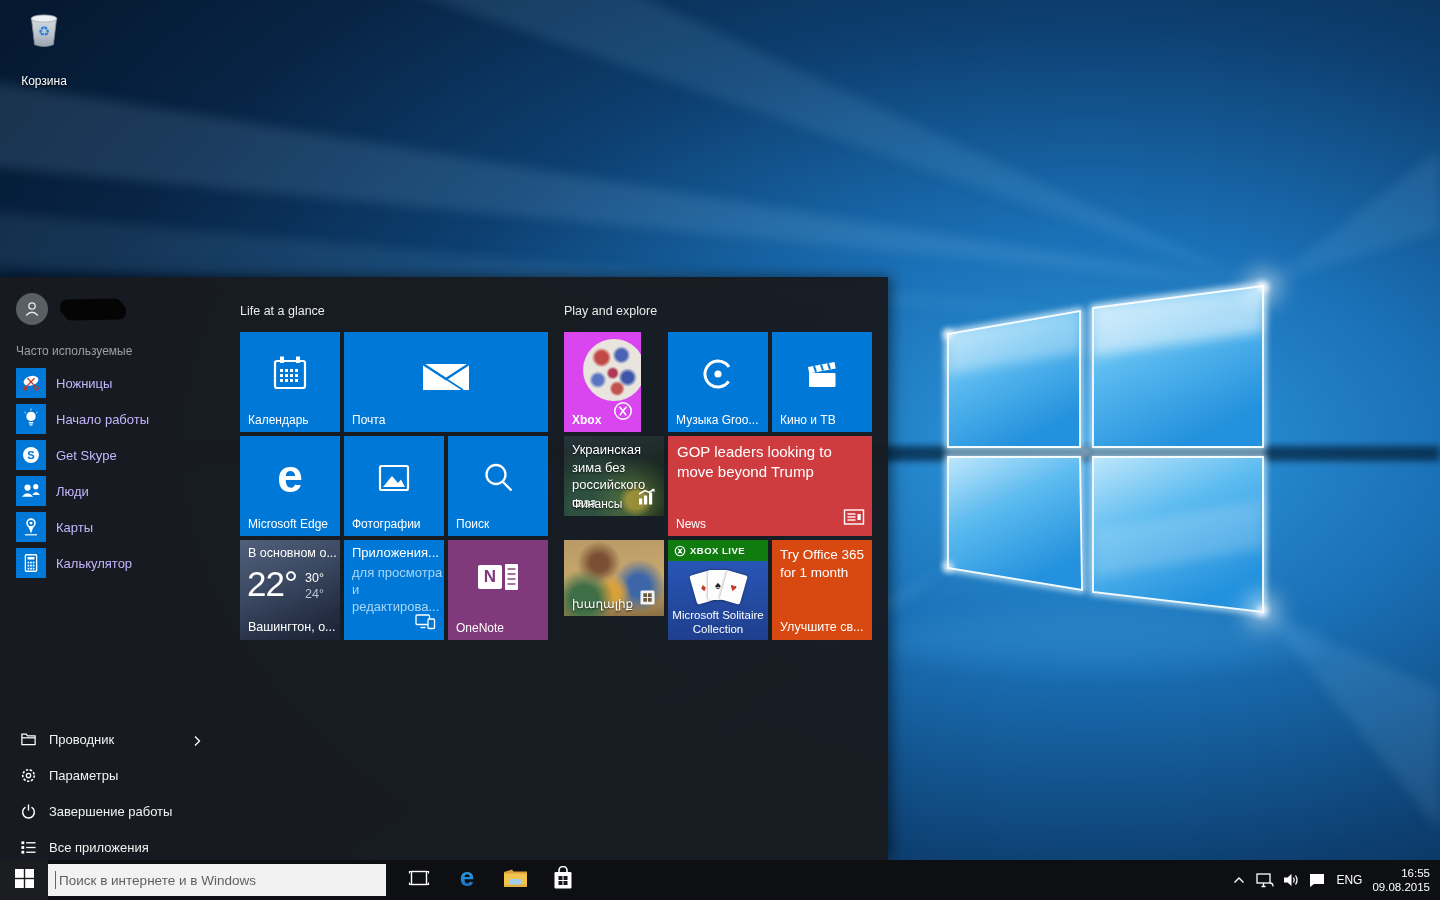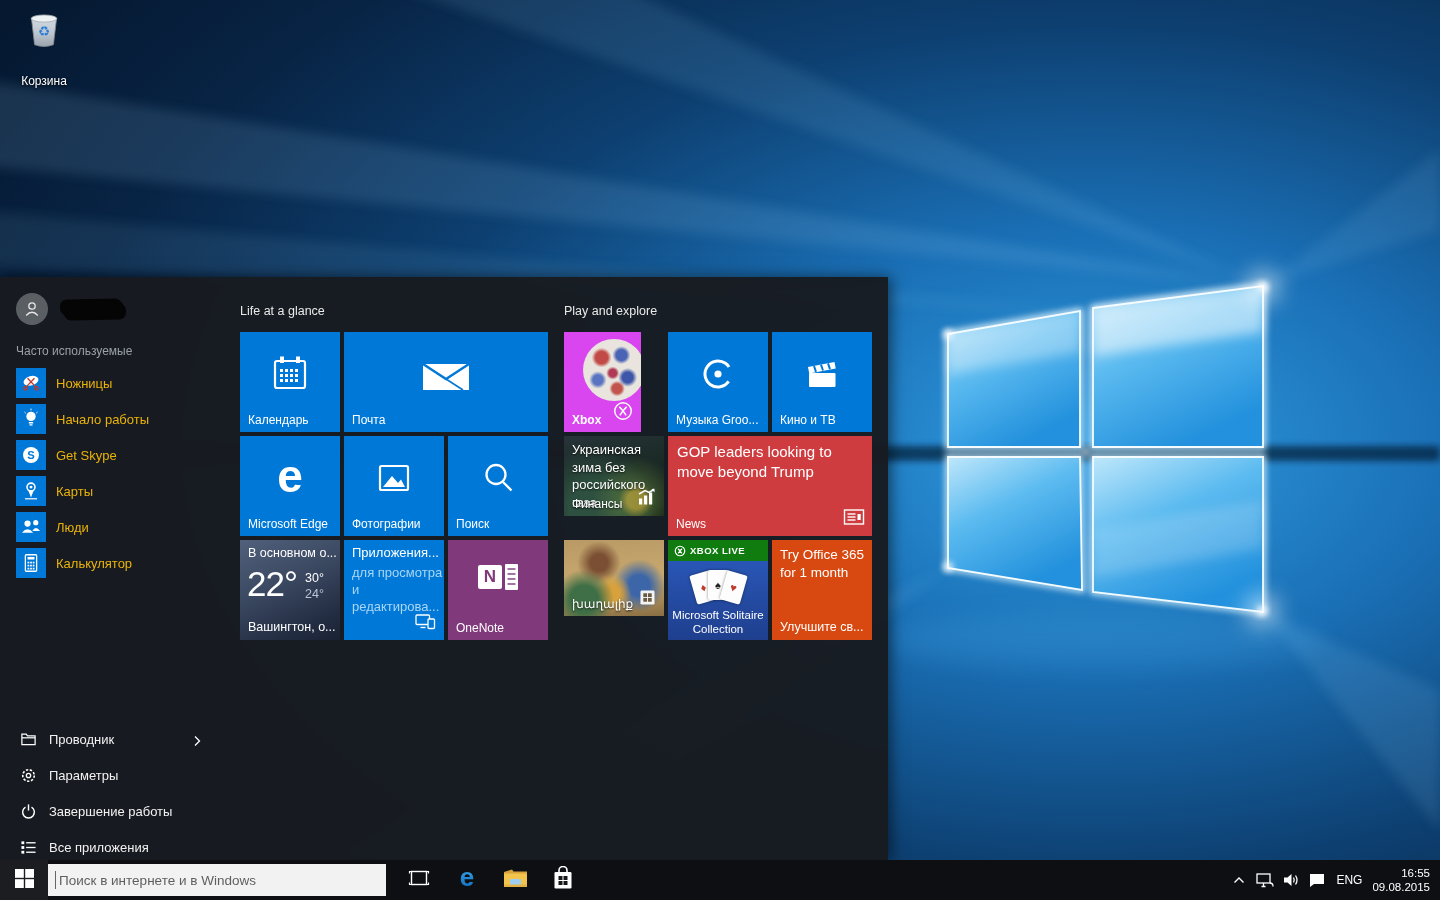--- a/index.html
+++ b/index.html
@@ -16,21 +16,21 @@
     background:rgba(24,27,32,.97);color:#fff;box-shadow:3px 0 14px rgba(0,0,0,.55);z-index:5;}
 
   
   .sm-user{position:absolute;left:16px;top:16px;display:flex;align-items:center;}
   .sm-avatar{width:32px;height:32px;border-radius:50%;background:#5a5f63;display:flex;align-items:center;justify-content:center;}
   .sm-redacted{margin-left:14px;width:62px;height:16px;background:#050505;border-radius:7px;transform:rotate(-1deg);box-shadow:2px 3px 0 #050505, -2px -2px 0 #050505;}
   .sm-section-h{position:absolute;left:16px;top:67px;font-size:12px;color:#9aa0a6;}
   .sm-list{position:absolute;left:0;top:88px;width:238px;}
   .sm-item{display:flex;align-items:center;height:36px;padding-left:16px;cursor:pointer;}
   .sm-item .app-tile{width:30px;height:30px;background:#0078D7;display:flex;align-items:center;justify-content:center;flex:0 0 auto;}
-  .sm-item .sm-label{margin-left:10px;font-size:13px;color:#eab308;white-space:nowrap;}
+  .sm-item .sm-label{margin-left:10px;font-size:13px;color:#c4b5fd;white-space:nowrap;}
 
   .sm-footer{position:absolute;left:0;top:444px;width:238px;}
   .sm-fitem{display:flex;align-items:center;height:36px;padding-left:20px;cursor:pointer;position:relative;}
   .sm-fitem .f-icon{width:17px;height:17px;flex:0 0 auto;display:flex;}
   .sm-fitem .sm-label{margin-left:12px;font-size:13px;color:#f2f2f2;}
   .sm-fitem .f-chevron{position:absolute;right:36px;top:12px;width:10px;height:12px;}
 
   
   .group-title{position:absolute;font-size:12.5px;color:#eaeaea;}
   .tile{position:absolute;overflow:hidden;cursor:pointer;color:#fff;}
@@ -239,39 +239,39 @@
         <span class="app-tile">
           <svg width="26" height="26" viewBox="0 0 30 30">
             <circle cx="15" cy="15" r="9.2" fill="#fff"></circle>
             <text x="15" y="19.6" font-size="13" font-weight="bold" fill="#0078D7" text-anchor="middle" font-family="Liberation Sans,sans-serif">S</text>
           </svg>
         </span>
         <span class="sm-label">Get Skype</span>
       </div>
       <div class="sm-item">
         <span class="app-tile">
+          <svg width="26" height="26" viewBox="0 0 30 30" fill="#fff">
+            <circle cx="11" cy="11" r="3.6"></circle>
+              <path d="M4.5 21.5 q6.5-8 13 0 z"></path>
+            <circle cx="20.5" cy="10" r="3"></circle>
+              <path d="M16.5 19.5 q4-6.5 9 0 z"></path>
+          </svg>
+        </span>
+        <span class="sm-label">Люди</span>
+      </div>
+      <div class="sm-item">
+        <span class="app-tile">
           <svg width="26" height="26" viewBox="0 0 30 30">
             <circle cx="15" cy="10.5" r="4.6" fill="none" stroke="#fff" stroke-width="1.8"></circle>
             <circle cx="15" cy="10.5" r="1.7" fill="#fff"></circle>
             <polygon points="11.8,14.2 18.2,14.2 15,22.5" fill="#fff"></polygon>
             <path d="M8 24 h14" stroke="#fff" stroke-width="1.4"></path>
           </svg>
         </span>
         <span class="sm-label">Карты</span>
-      </div>
-      <div class="sm-item">
-        <span class="app-tile">
-          <svg width="26" height="26" viewBox="0 0 30 30" fill="#fff">
-            <circle cx="11" cy="11" r="3.6"></circle>
-              <path d="M4.5 21.5 q6.5-8 13 0 z"></path>
-            <circle cx="20.5" cy="10" r="3"></circle>
-              <path d="M16.5 19.5 q4-6.5 9 0 z"></path>
-          </svg>
-        </span>
-        <span class="sm-label">Люди</span>
       </div>
       <div class="sm-item">
         <span class="app-tile">
           <svg width="26" height="26" viewBox="0 0 30 30">
             <rect x="8.5" y="5.5" width="13" height="19" rx="1" fill="none" stroke="#fff" stroke-width="1.5"></rect>
             <rect x="11" y="8" width="8" height="3" fill="#fff"></rect>
             <g fill="#fff">
               <rect x="11" y="13.5" width="2" height="2"></rect>
                 <rect x="14" y="13.5" width="2" height="2"></rect>
                 <rect x="17" y="13.5" width="2" height="2"></rect>

